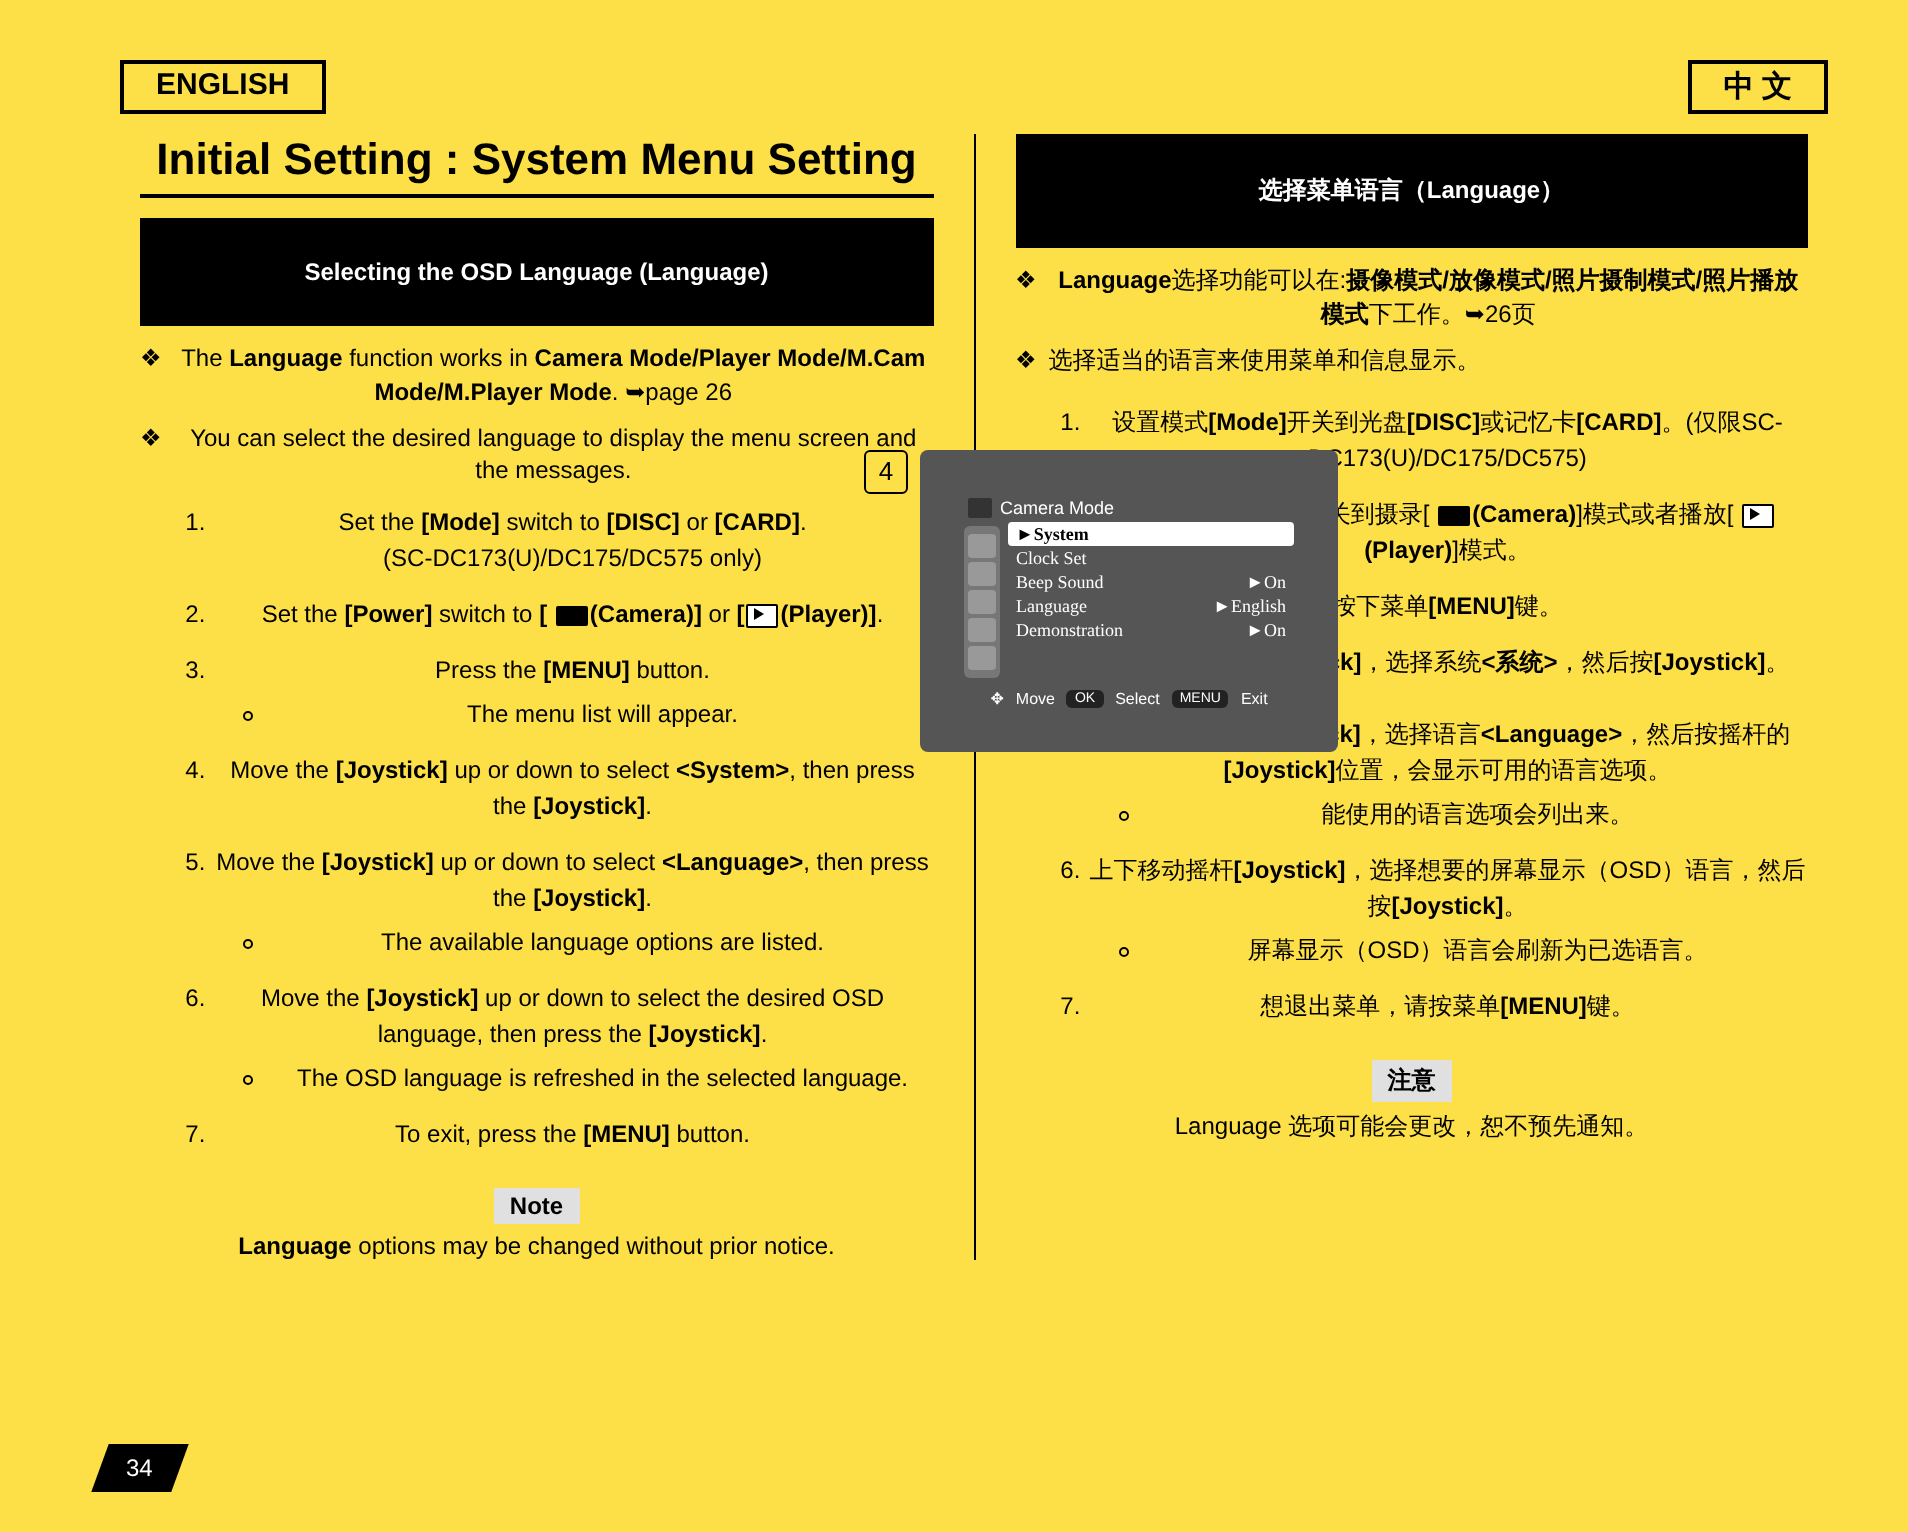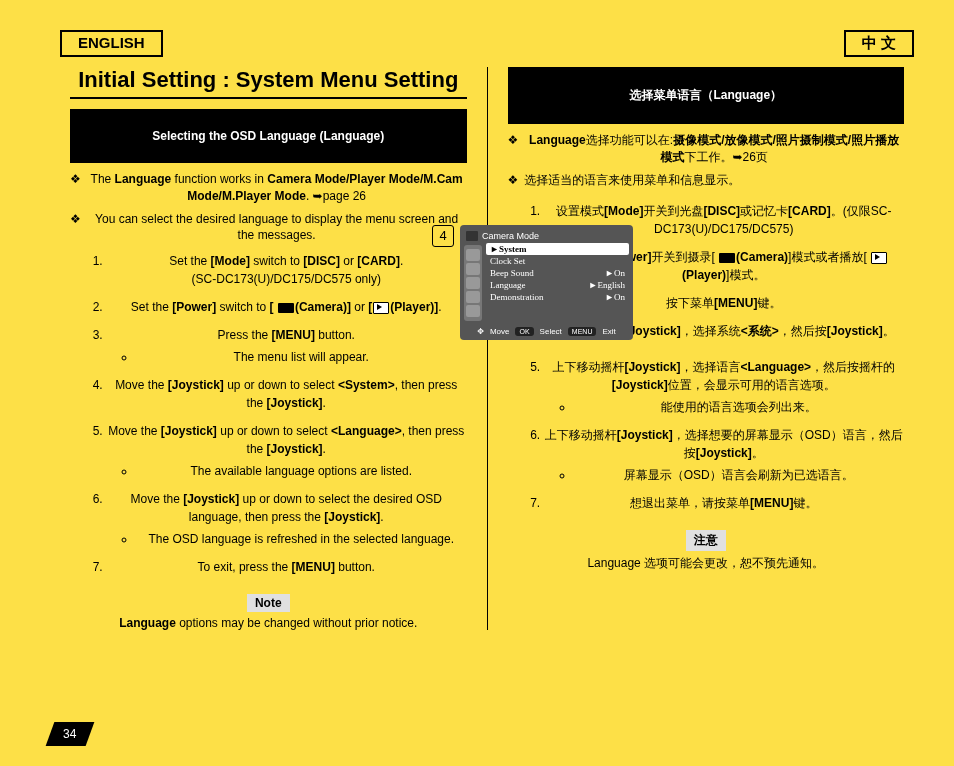--- a/index.html
+++ b/index.html
@@ -13,21 +13,21 @@
 .col-right{padding-left:20px;}
 h1{font-size:22px;font-weight:bold;margin:0 0 10px 0;border-bottom:2px solid #000;padding-bottom:4px;}
 .section-title{background:#000;color:#fff;padding:20px 10px;font-weight:bold;font-size:12px;margin-bottom:8px;}
 .bullet-item{display:flex;margin-bottom:6px;line-height:1.4;}
 .diamond{margin-right:6px;}
 ol{padding-left:20px;margin:8px 0;}
 ol li{margin-bottom:10px;line-height:1.5;margin-left:16px;}
 ul{padding-left:14px;margin:4px 0;}
 ul li{margin-bottom:2px;}
 .note-label{background:#e0e0e0;padding:2px 8px;font-weight:bold;display:inline-block;margin:8px 0 4px 0;font-size:12px;}
-.osd-box{position:absolute;top:225px;left:460px;width:165px;background:#555;color:#fff;font-size:9px;border-radius:4px;padding:4px;}
+.osd-box{position:absolute;top:225px;left:460px;width:165px;background:#555;color:#fff;font-size:9px;border-radius:4px;padding:22px;}
 .osd-header{display:flex;align-items:center;padding:2px;}
 .osd-icon{width:12px;height:10px;background:#333;display:inline-block;margin-right:4px;border-radius:1px;}
 .osd-side{float:left;width:18px;background:#777;border-radius:3px;padding:2px 0;margin-top:2px;}
 .osd-side div{width:14px;height:12px;margin:2px auto;background:#999;border-radius:2px;}
 .osd-menu{margin-left:22px;font-family:Liberation Serif, serif;}
 .osd-row{padding:1px 4px;display:flex;justify-content:space-between;}
 .osd-selected{background:#fff;color:#000;border-radius:2px;font-weight:bold;}
 .osd-nav{display:flex;justify-content:center;gap:6px;margin-top:6px;font-size:8px;align-items:center;}
 .nav-pill{background:#222;color:#fff;padding:1px 4px;border-radius:3px;font-size:7px;}
 .step-num{position:absolute;top:225px;left:432px;width:20px;height:20px;border:1.5px solid #000;border-radius:3px;text-align:center;line-height:20px;font-size:13px;}

